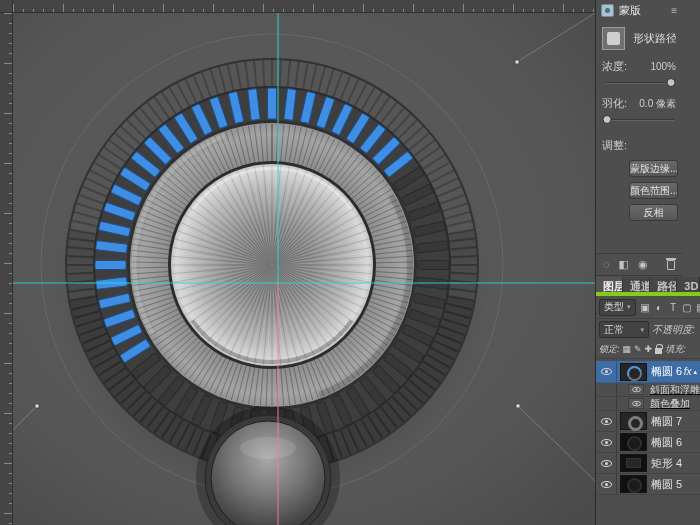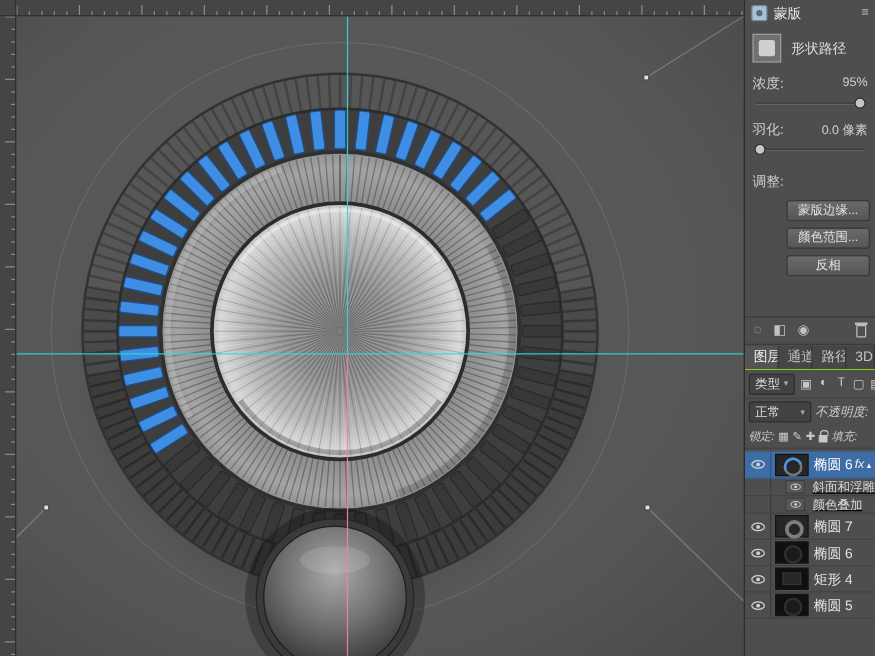--- a/index.html
+++ b/index.html
@@ -16,21 +16,21 @@
     border-right:1px solid #303030;z-index:2;overflow:hidden;}
   .tick-h{position:absolute;bottom:0;width:1px;background:#8a8a8a;display:block;}
   .tick-v{position:absolute;right:0;height:1px;background:#8a8a8a;display:block;}
   #canvas-svg{position:absolute;left:13px;top:13px;}
 
   
   #right-panel{position:absolute;left:595px;top:0;width:105px;height:525px;background:#4e4e4e;
     border-left:1px solid #2b2b2b;overflow:hidden;}
 
   
-  #masks-panel{position:absolute;top:0;left:0;right:0;height:276px;overflow:hidden;border-bottom:1px solid #3a3a3a;}
+  #masks-panel{position:absolute;top:0;left:0;right:18px;height:276px;overflow:hidden;border-bottom:1px solid #3a3a3a;}
   .mp-header{height:21px;display:flex;align-items:center;padding:0 5px;}
   .mp-icon{width:13px;height:13px;background:#a9c2d2;border:1px solid #6f8a9b;border-radius:2px;position:relative;margin-right:5px;flex:none;}
   .mp-icon::after{content:"";position:absolute;left:3px;top:3px;width:5px;height:5px;border-radius:50%;background:#4e6e82;}
   .mp-title{font-size:11px;color:#e6e6e6;white-space:nowrap;}
   .mp-menu{margin-left:auto;font-size:10px;color:#bdbdbd;}
   .mask-sel-row{display:flex;align-items:center;padding:6px 6px 2px;}
   .mask-thumb{width:23px;height:23px;background:#707070;border:1px solid #9a9a9a;position:relative;flex:none;}
   .mask-thumb::after{content:"";position:absolute;left:4px;top:4px;right:4px;bottom:4px;background:#cfcfcf;border-radius:2px;}
   .mask-sel-label{margin-left:8px;font-size:11px;color:#ddd;white-space:nowrap;overflow:hidden;}
   .prop-row{display:flex;justify-content:space-between;align-items:center;padding:7px 6px 0;overflow:hidden;}
@@ -42,21 +42,21 @@
   .adjust-label{padding:12px 6px 2px;font-size:11px;color:#cfcfcf;}
   .mask-btn{margin:5px 4px 0 33px;height:17px;line-height:15px;text-align:center;font-size:10px;color:#e2e2e2;
     background:linear-gradient(#6a6a6a,#565656);border:1px solid #393939;border-radius:3px;overflow:hidden;white-space:nowrap;}
   .mp-footer{position:absolute;left:0;right:0;bottom:0;height:22px;border-top:1px solid #3c3c3c;display:flex;align-items:center;padding:0 7px;gap:9px;}
   .fi{font-size:11px;color:#c2c2c2;line-height:1;}
   .mini-trash{width:8px;height:10px;border:1px solid #bdbdbd;border-radius:1px;position:relative;margin-left:auto;}
   .mini-trash::before{content:"";position:absolute;top:-3px;left:-2px;right:-2px;height:2px;background:#bdbdbd;}
 
   
   #layers-panel{position:absolute;top:277px;left:0;right:0;bottom:0;background:#4e4e4e;}
-  .lp-tabs{height:19px;background:#3e3e3e;display:flex;border-bottom:1px solid #84cc16;}
+  .lp-tabs{height:19px;background:#3e3e3e;display:flex;border-bottom:4px solid #84cc16;font-weight:bold;}
   .lp-tab{padding:0 7px;line-height:18px;font-size:11px;color:#c4c4c4;background:#464646;border-right:1px solid #323232;white-space:nowrap;overflow:hidden;}
   .lp-tab.active{background:#545454;color:#efefef;}
   .lp-filter{height:23px;display:flex;align-items:center;padding:0 3px;gap:3px;border-bottom:1px solid #424242;overflow:hidden;}
   .dd{height:17px;background:#424242;border:1px solid #2e2e2e;border-radius:2px;display:flex;align-items:center;padding:0 4px;font-size:10px;color:#ddd;gap:3px;white-space:nowrap;}
   .caret{font-size:7px;color:#aaa;}
   .flt-ic{width:13px;text-align:center;font-size:10px;color:#c8c8c8;}
   .lp-blend{height:21px;display:flex;align-items:center;padding:0 3px;gap:3px;overflow:hidden;}
   .small-label{font-size:10px;color:#cccccc;white-space:nowrap;font-style:italic;}
   .lp-lock{height:19px;display:flex;align-items:center;padding:0 3px;gap:3px;overflow:hidden;border-bottom:1px solid #424242;}
   .lp-lock .small-label{font-size:9px;}
@@ -779,21 +779,21 @@
       <span class="mp-icon"></span>
       <span class="mp-title">蒙版</span>
       <span class="mp-menu">≡</span>
     </div>
     <div class="mask-sel-row">
       <span class="mask-thumb"></span>
       <span class="mask-sel-label">形状路径</span>
     </div>
     <div class="prop-row">
       <span class="prop-label">浓度:</span>
-      <span class="prop-value">95%</span>
+      <span class="prop-value">100%</span>
     </div>
     <div class="slider">
       <span class="slider-track"></span>
       <span class="slider-knob" id="density-knob" style="left: 96%;"></span>
     </div>
     <div class="prop-row">
       <span class="prop-label">羽化:</span>
       <span class="prop-value">0.0 像素</span>
     </div>
     <div class="slider">

